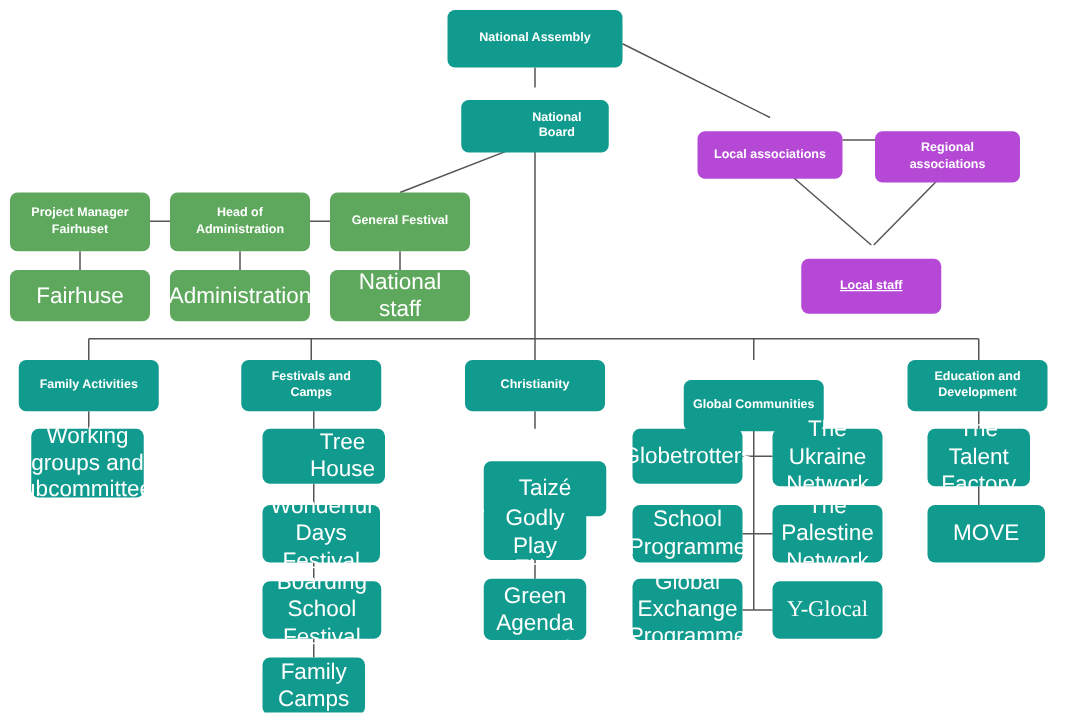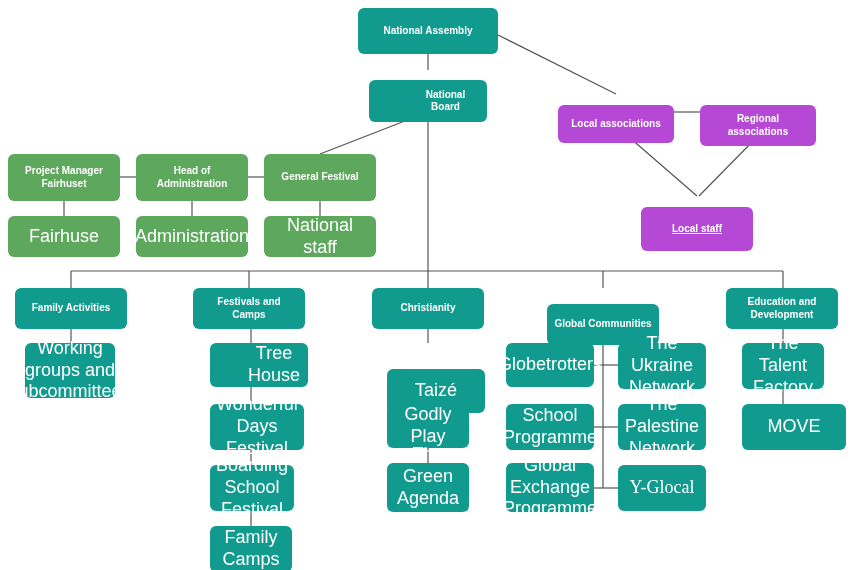--- a/index.html
+++ b/index.html
@@ -142,21 +142,21 @@
       <span class="label bold">Festivals and
 Camps</span>
     </div>
     <div class="node teal" style="left: 210px; top: 343px; width: 98px; height: 44px; padding-left: 36px;">
       <span class="label reg">Tree House</span>
     </div>
     <div class="node teal" style="left: 210px; top: 404px; width: 94px; height: 46px;">
       <span class="label reg">Wonderful
 Days Festival</span>
     </div>
-    <div class="node teal" style="left: 210px; top: 465px; width: 84px; height: 46px;">
+    <div class="node teal" style="left: 210px; top: 465px; width: 95px; height: 46px;">
       <span class="label reg">Boarding
 School Festival</span>
     </div>
     <div class="node teal" style="left: 210px; top: 526px; width: 82px; height: 46px;">
       <span class="label reg">Family Camps</span>
     </div>
     <div class="node teal" style="left: 372px; top: 288px; width: 112px; height: 41px;">
       <span class="label bold">Christianity</span>
     </div>
     <div class="node teal" style="left: 387px; top: 343px; width: 98px; height: 44px; margin-top: 26px;">
@@ -197,16 +197,16 @@
       <span class="label reg">Y-Glocal</span>
     </div>
     <div class="node teal" style="left: 726px; top: 288px; width: 112px; height: 41px;">
       <span class="label bold">Education and
 Development</span>
     </div>
     <div class="node teal" style="left: 742px; top: 343px; width: 82px; height: 46px;">
       <span class="label reg">The Talent
 Factory</span>
     </div>
-    <div class="node teal" style="left: 742px; top: 404px; width: 104px; height: 46px;">
+    <div class="node teal" style="left: 742px; top: 404px; width: 94px; height: 46px;">
       <span class="label reg">MOVE</span>
     </div>
   </div>
 
 </body></html>

